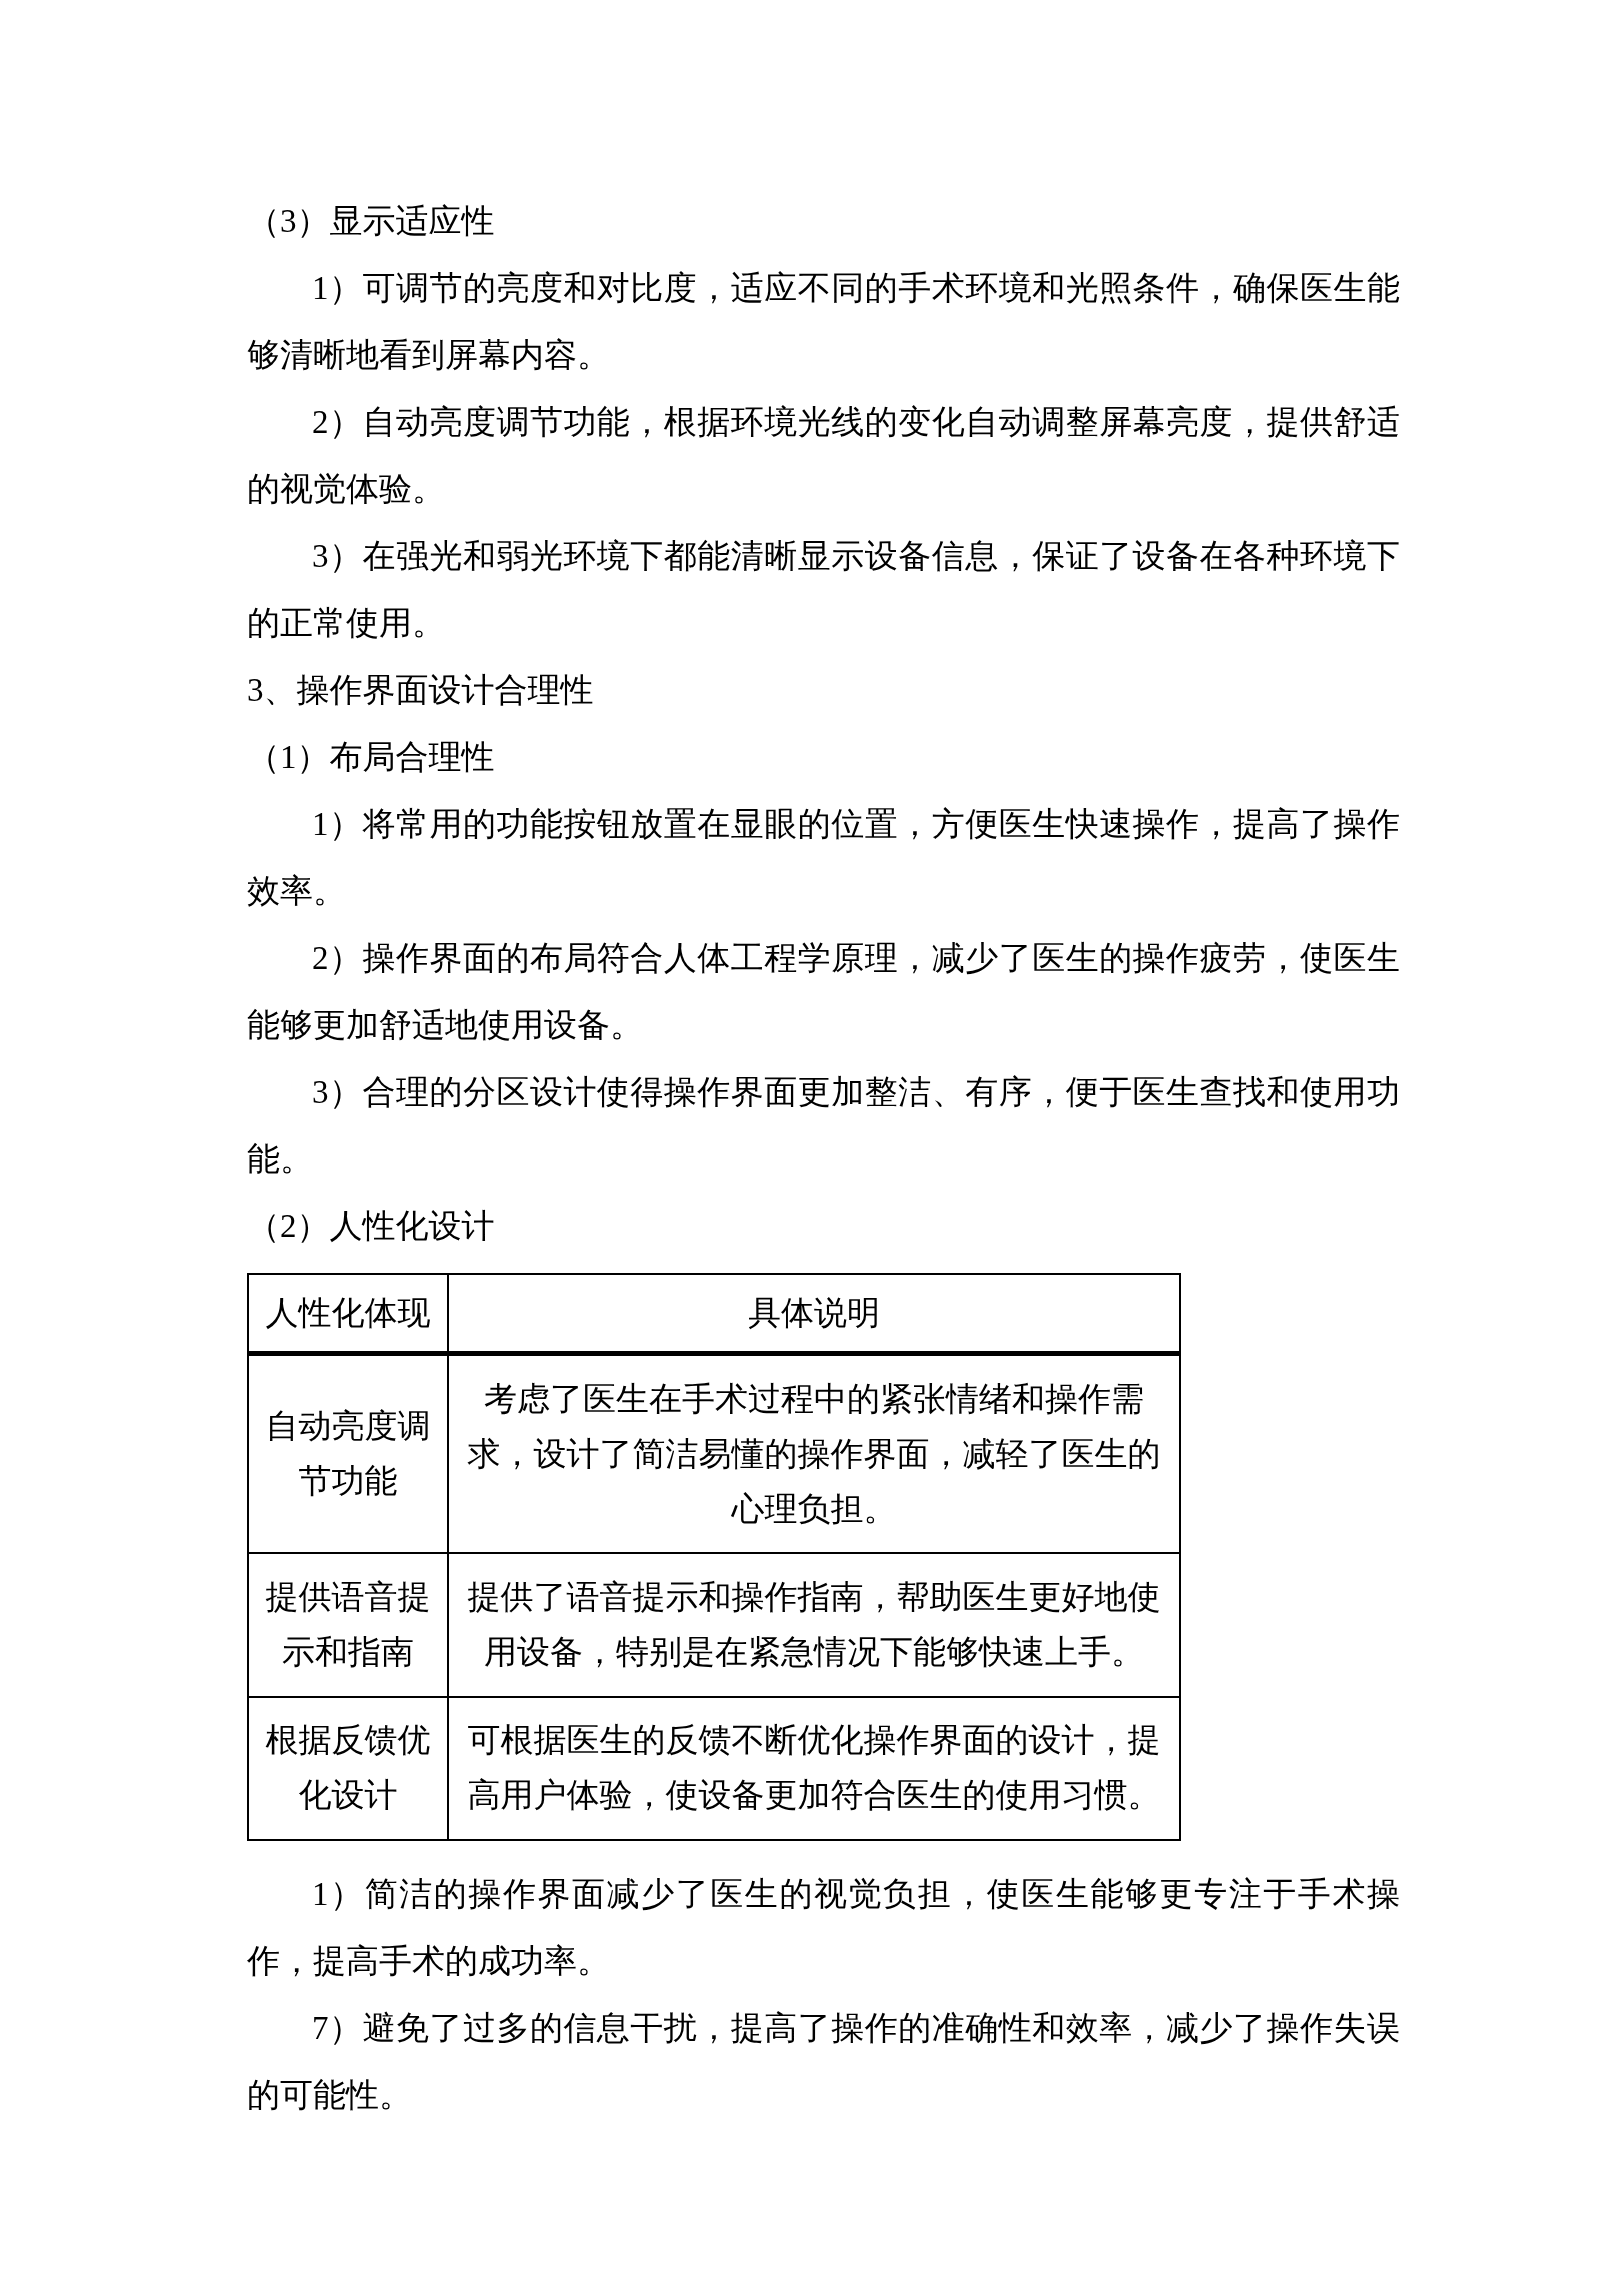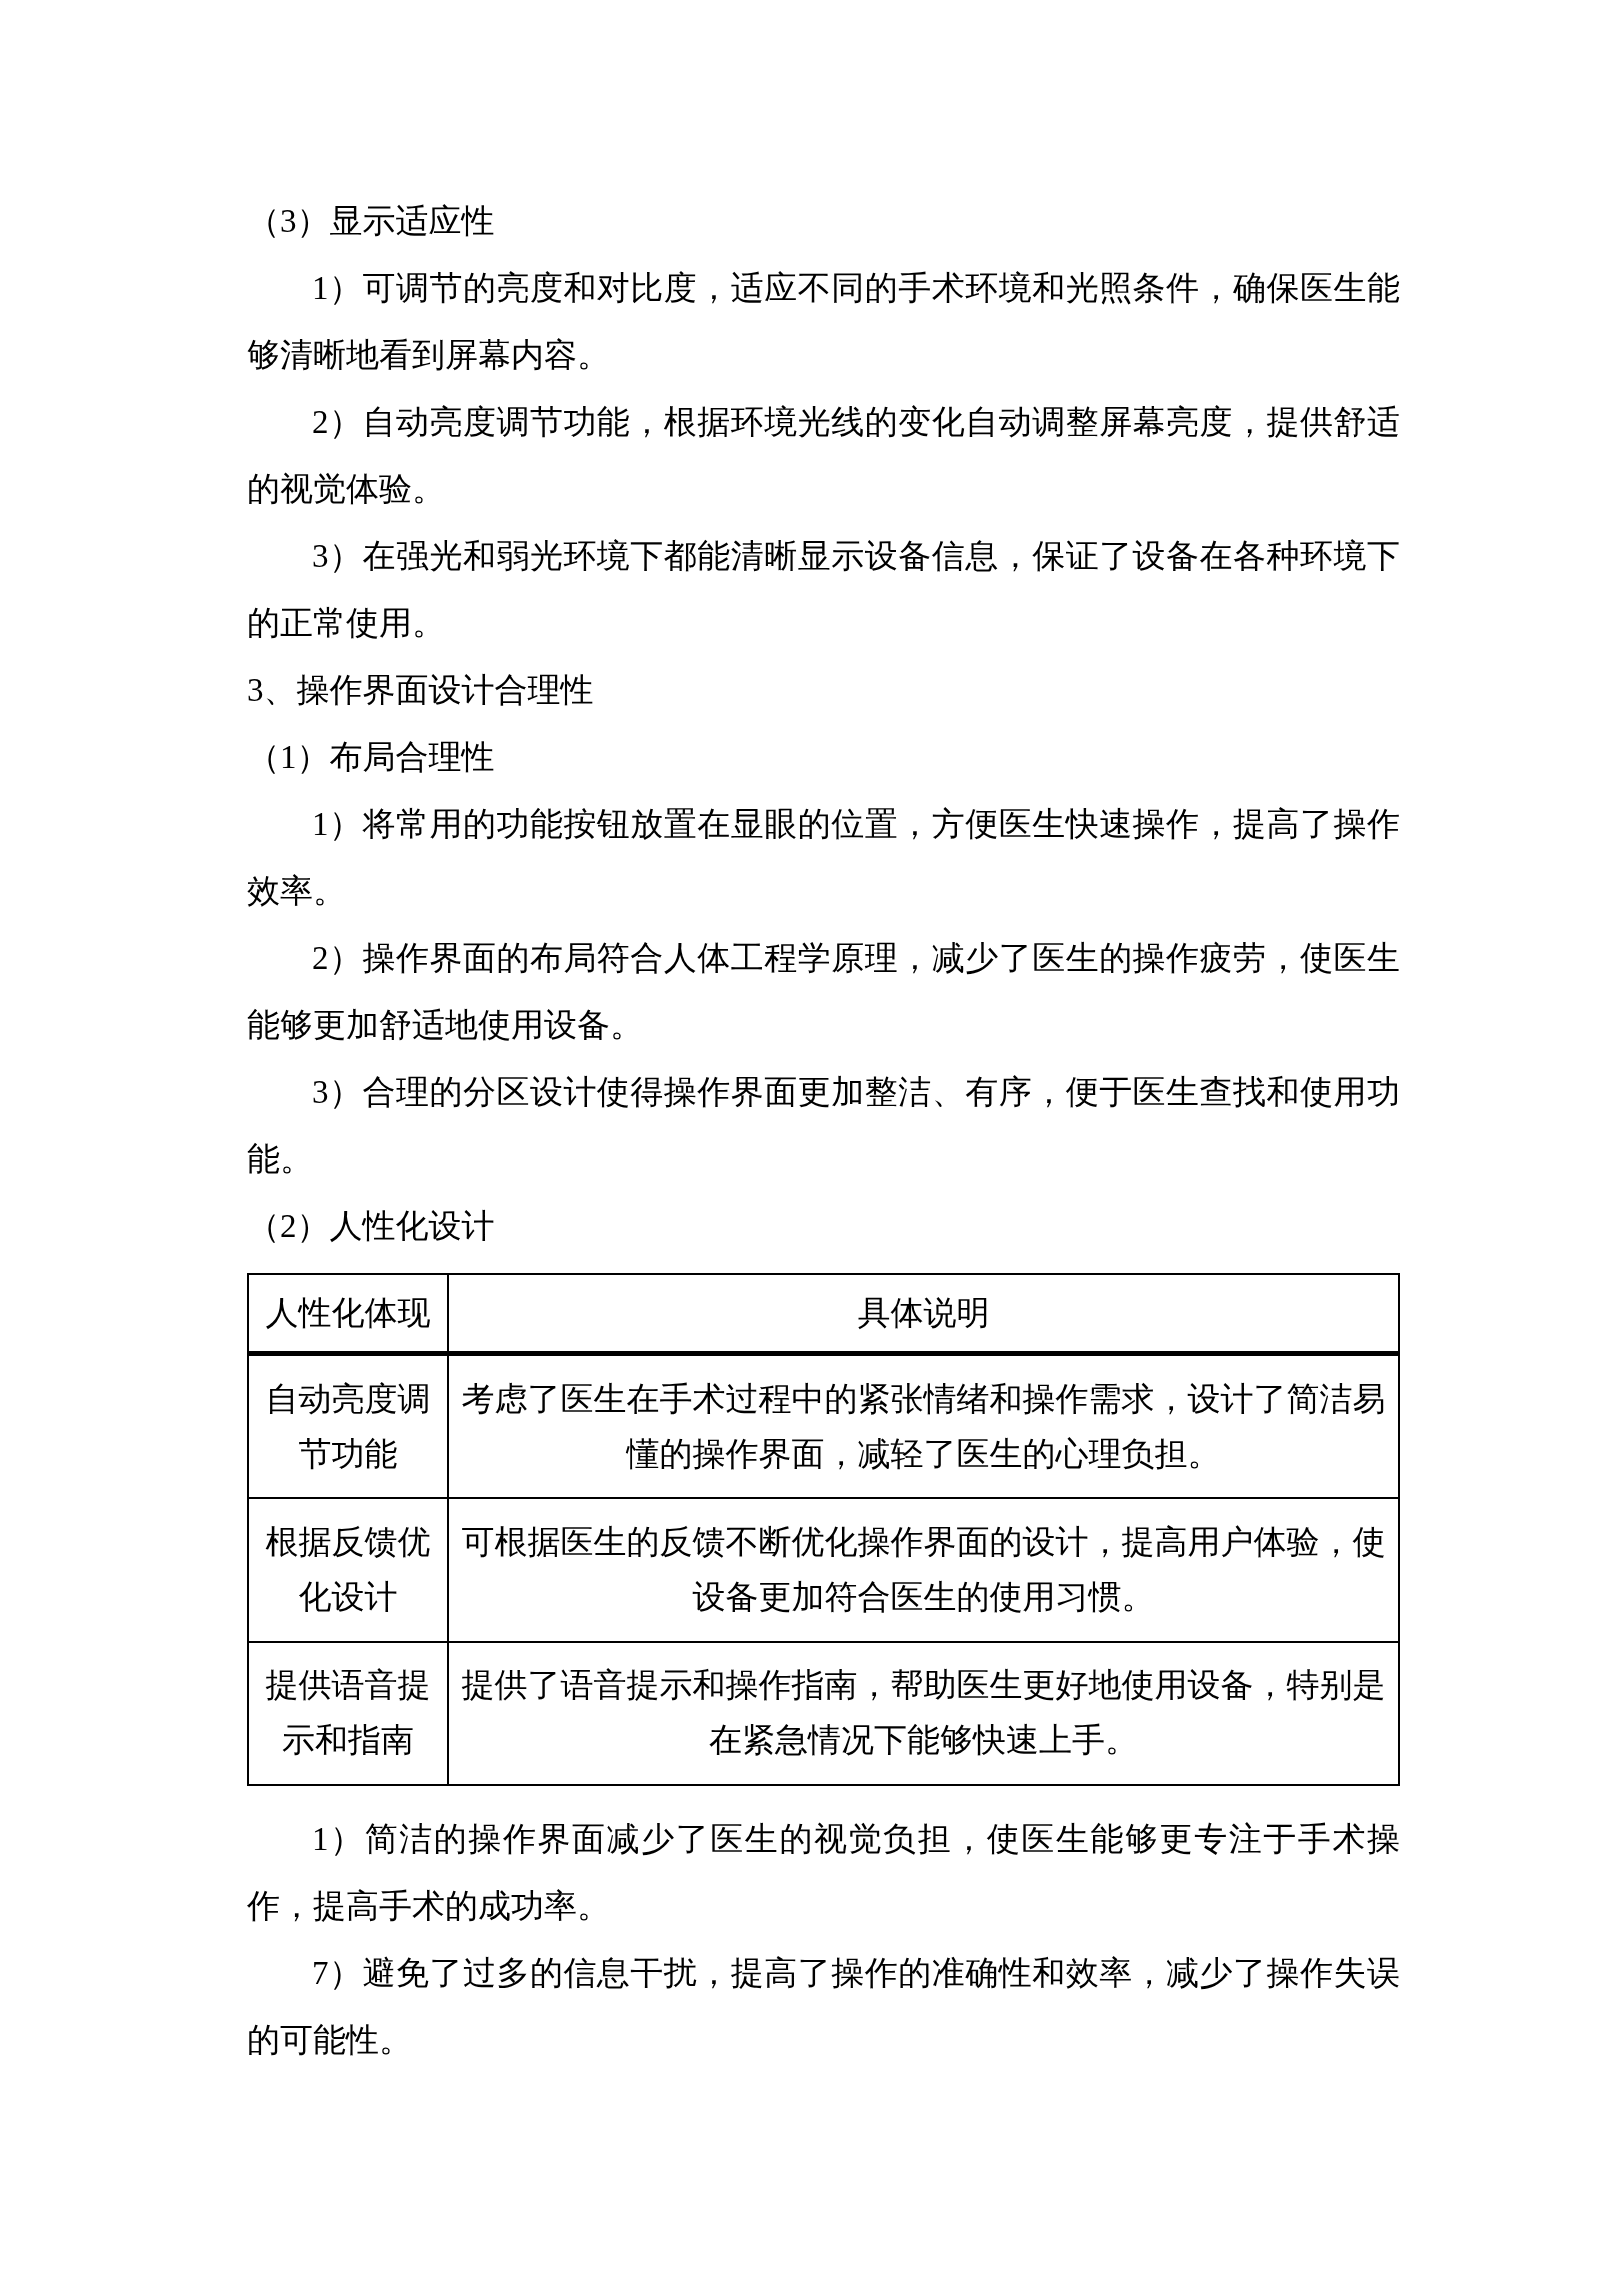--- a/index.html
+++ b/index.html
@@ -32,21 +32,21 @@
   }
   p.para-indent {
     text-indent: 65px;
   }
   p.heading {
     text-align: left;
   }
   table.design-table {
     border-collapse: collapse;
     table-layout: fixed;
-    width: 1153px;
+    width: 934px;
     margin: 13px 0 19.6px 0;
     padding-left: 22px;
   }
   table.design-table col.col-aspect { width: 200px; }
   table.design-table th,
   table.design-table td {
     border: 2.6px solid #000000;
     font-size: 33px;
     font-weight: normal;
     text-align: center;
@@ -91,26 +91,26 @@
           <th>人性化体现</th>
           <th>具体说明</th>
         </tr>
       </thead>
       <tbody>
         <tr>
           <td>自动亮度调节功能</td>
           <td>考虑了医生在手术过程中的紧张情绪和操作需求，设计了简洁易懂的操作界面，减轻了医生的心理负担。</td>
         </tr>
         <tr>
+          <td>提供语音提示和指南</td>
+          <td>提供了语音提示和操作指南，帮助医生更好地使用设备，特别是在紧急情况下能够快速上手。</td>
+        </tr>
+        <tr>
           <td>根据反馈优化设计</td>
           <td>可根据医生的反馈不断优化操作界面的设计，提高用户体验，使设备更加符合医生的使用习惯。</td>
-        </tr>
-        <tr>
-          <td>提供语音提示和指南</td>
-          <td>提供了语音提示和操作指南，帮助医生更好地使用设备，特别是在紧急情况下能够快速上手。</td>
         </tr>
       </tbody>
     </table>
 
     <p class="para-indent">1）简洁的操作界面减少了医生的视觉负担，使医生能够更专注于手术操作，提高手术的成功率。</p>
     <p class="para-indent">7）避免了过多的信息干扰，提高了操作的准确性和效率，减少了操作失误的可能性。</p>
 
   </div>
 </div>
 

